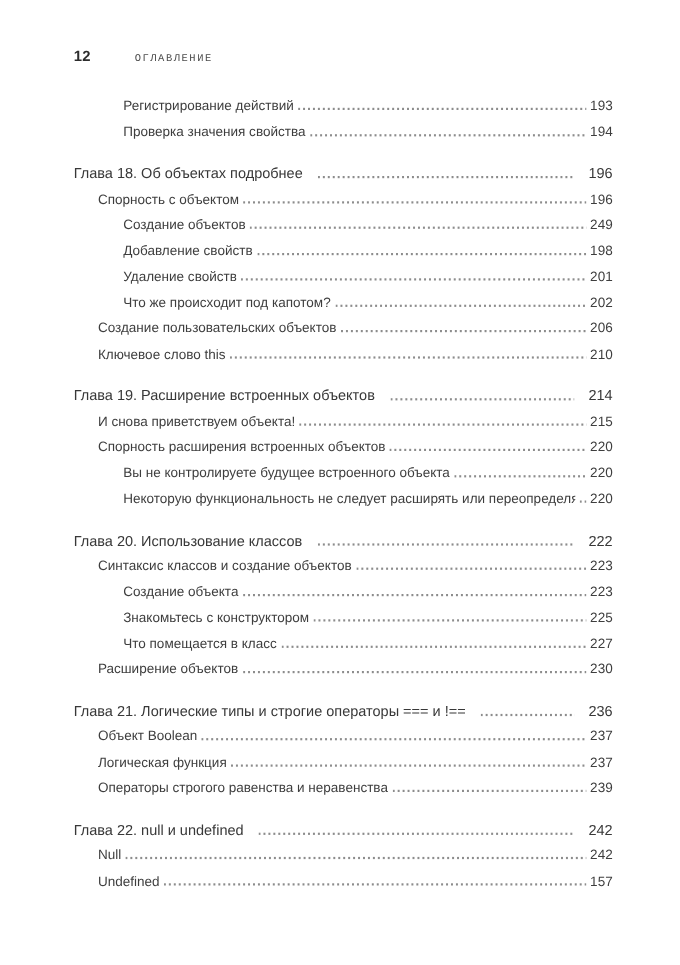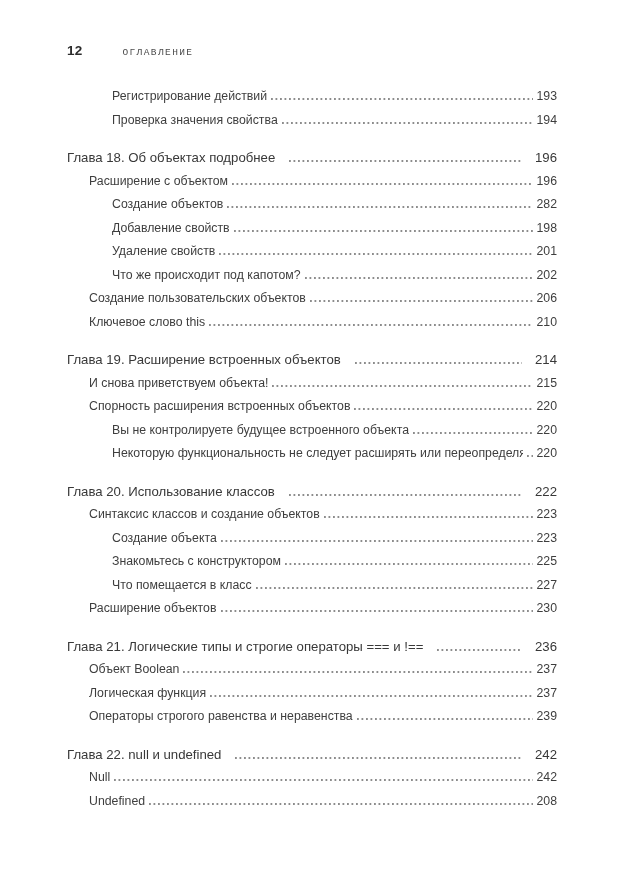--- a/index.html
+++ b/index.html
@@ -98,28 +98,28 @@
       <span class="toc-title">Проверка значения свойства</span>
       <span class="toc-leader"></span>
       <span class="toc-page">194</span>
     </div>
       <div class="toc-row level-0">
       <span class="toc-title">Глава 18. Об объектах подробнее</span>
       <span class="toc-leader"></span>
       <span class="toc-page">196</span>
     </div>
       <div class="toc-row level-1">
-      <span class="toc-title">Расширение с объектом</span>
+      <span class="toc-title">Спорность с объектом</span>
       <span class="toc-leader"></span>
       <span class="toc-page">196</span>
     </div>
       <div class="toc-row level-2">
       <span class="toc-title">Создание объектов</span>
       <span class="toc-leader"></span>
-      <span class="toc-page">282</span>
+      <span class="toc-page">249</span>
     </div>
       <div class="toc-row level-2">
       <span class="toc-title">Добавление свойств</span>
       <span class="toc-leader"></span>
       <span class="toc-page">198</span>
     </div>
       <div class="toc-row level-2">
       <span class="toc-title">Удаление свойств</span>
       <span class="toc-leader"></span>
       <span class="toc-page">201</span>
@@ -220,17 +220,17 @@
       <span class="toc-page">242</span>
     </div>
       <div class="toc-row level-1">
       <span class="toc-title">Null</span>
       <span class="toc-leader"></span>
       <span class="toc-page">242</span>
     </div>
       <div class="toc-row level-1">
       <span class="toc-title">Undefined</span>
       <span class="toc-leader"></span>
-      <span class="toc-page">208</span>
+      <span class="toc-page">157</span>
     </div>
     </div>
 
 </div>
 
 </body></html>

